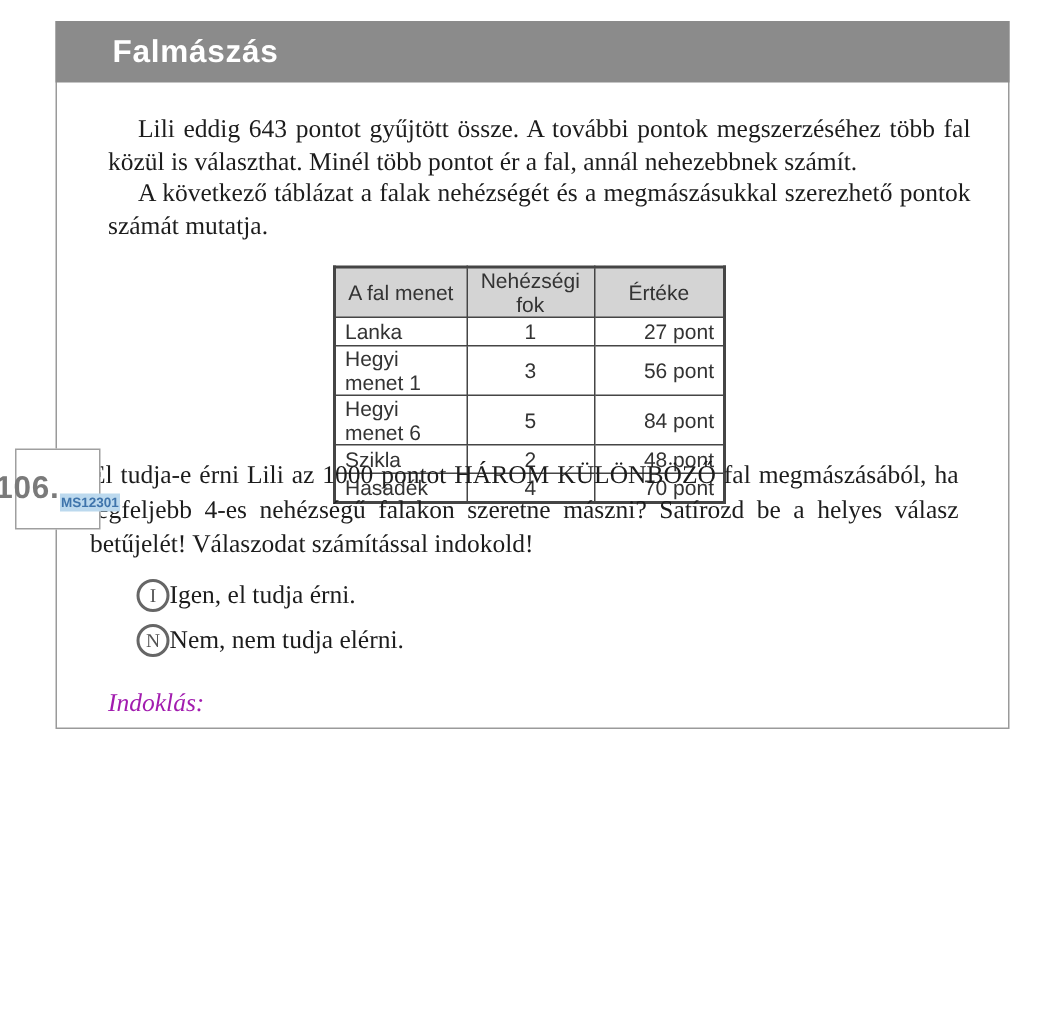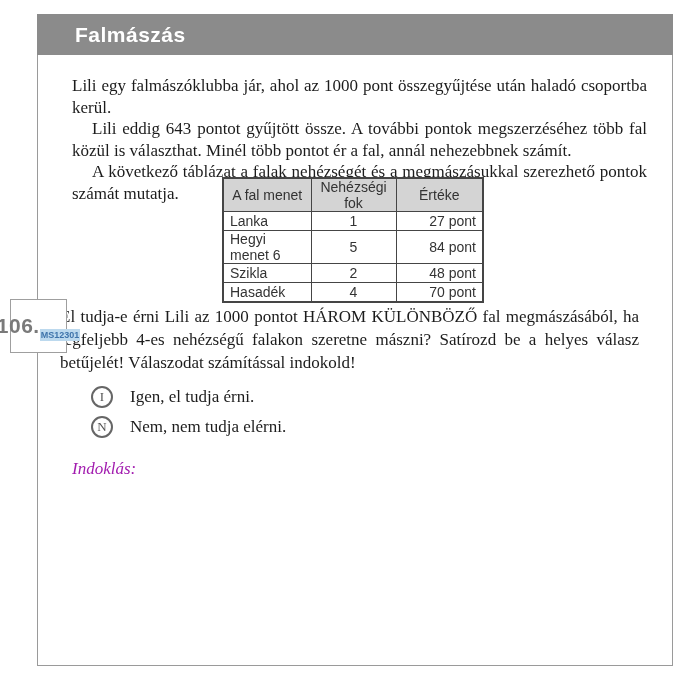--- a/index.html
+++ b/index.html
@@ -1,20 +1,20 @@
 <!DOCTYPE html>
 <html><head>
 <meta charset="utf-8">
 <style>
   * { margin: 0; padding: 0; box-sizing: border-box; }
   html, body { width: 691px; height: 680px; background: #ffffff; }
   body { position: relative; font-family: "Liberation Serif", serif; color: #1c1c1c; }
 
   .page {
-    position: absolute; left: 37px; top: 14px; width: 636px; height: 652px;
+    position: absolute; left: 37px; top: 14px; width: 636px; height: 472px;
     border: 1px solid #9a9a9a; background: #ffffff;
   }
 
   .header-bar {
     position: absolute; left: -1px; top: -1px; width: 636px; height: 41px;
     background: #8b8b8b; display: flex; align-items: center;
   }
   .header-bar .title {
     font-family: "Liberation Sans", sans-serif; font-weight: bold;
     font-size: 21px; color: #ffffff; padding-left: 38px; letter-spacing: 0.5px;
@@ -66,54 +66,58 @@
     position: absolute; left: 53px; display: flex; align-items: center;
   }
   .option-row.opt-0 { top: 371px; }
   .option-row.opt-1 { top: 401px; }
   .option-circle {
     width: 22px; height: 22px; border: 2px solid #666666; border-radius: 50%;
     display: flex; align-items: center; justify-content: center;
     font-family: "Liberation Serif", serif; font-size: 13px; color: #555555;
     flex: 0 0 auto; background: #ffffff;
   }
-  .option-label { font-size: 17px; margin-left: 17px; color: #1c1c1c; }
+  .option-label { font-size: 17px; color: #1c1c1c; }
 
   .reasoning {
     position: absolute; left: 34px; top: 444px; font-size: 17px; color: #a21caf; font-style: italic;
   }
 </style>
 </head>
 <body>
 
 <div class="page">
 
   <div class="header-bar">
     <span class="title">Falmászás</span>
   </div>
 
   <div class="intro">
-    <p>Lili egy falmászóklubba jár, ahol az 1000 pont összegyűjtése után haladó csoportba kerül.</p>
     <p class="indent">Lili eddig 643 pontot gyűjtött össze. A további pontok megszerzéséhez több fal közül is választhat. Minél több pontot ér a fal, annál nehezebbnek számít.</p>
     <p class="indent">A következő táblázat a falak nehézségét és a megmászásukkal szerezhető pontok számát mutatja.</p>
   </div>
 
   <table class="walls">
     <thead>
       <tr>
         <th>A fal menet</th>
         <th>Nehézségi fok</th>
         <th>Értéke</th>
       </tr>
     </thead>
     <tbody>
       <tr>
         <td class="name">Lanka</td>
         <td class="diff">1</td>
         <td class="val">27 pont</td>
+      </tr>
+      <tr>
+        <td class="name">Hegyi menet 1</td>
+        <td class="diff">3</td>
+        <td class="val">56 pont</td>
       </tr>
       <tr>
         <td class="name">Hegyi menet 6</td>
         <td class="diff">5</td>
         <td class="val">84 pont</td>
       </tr>
       <tr>
         <td class="name">Szikla</td>
         <td class="diff">2</td>
         <td class="val">48 pont</td>

